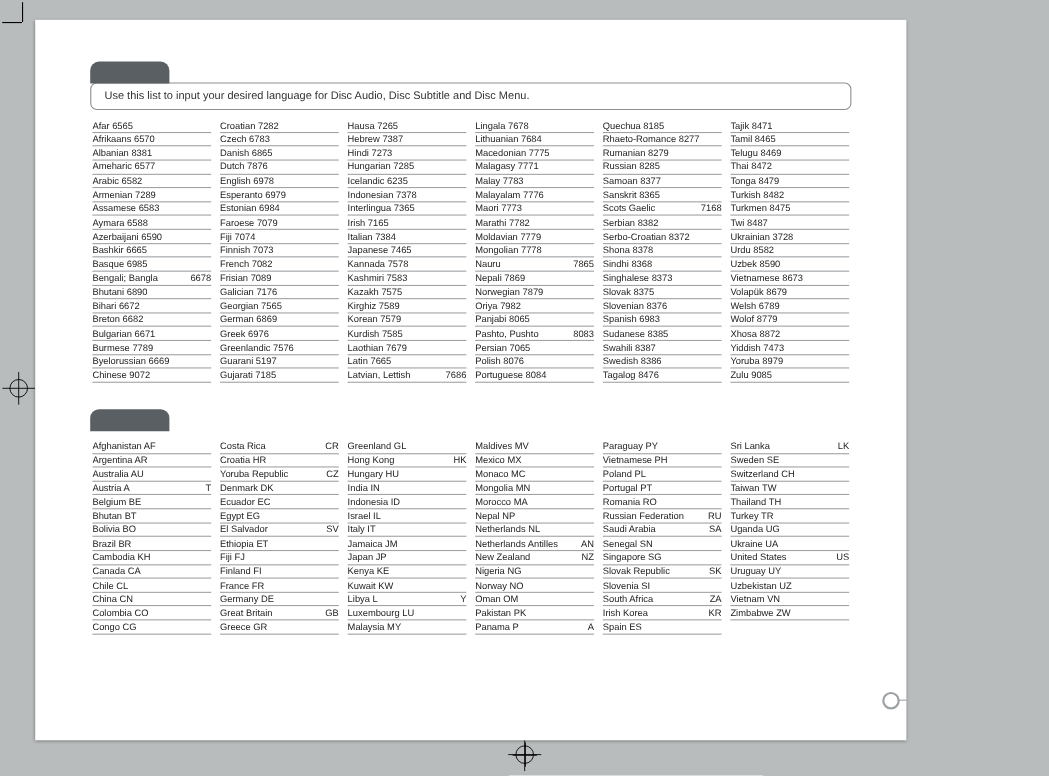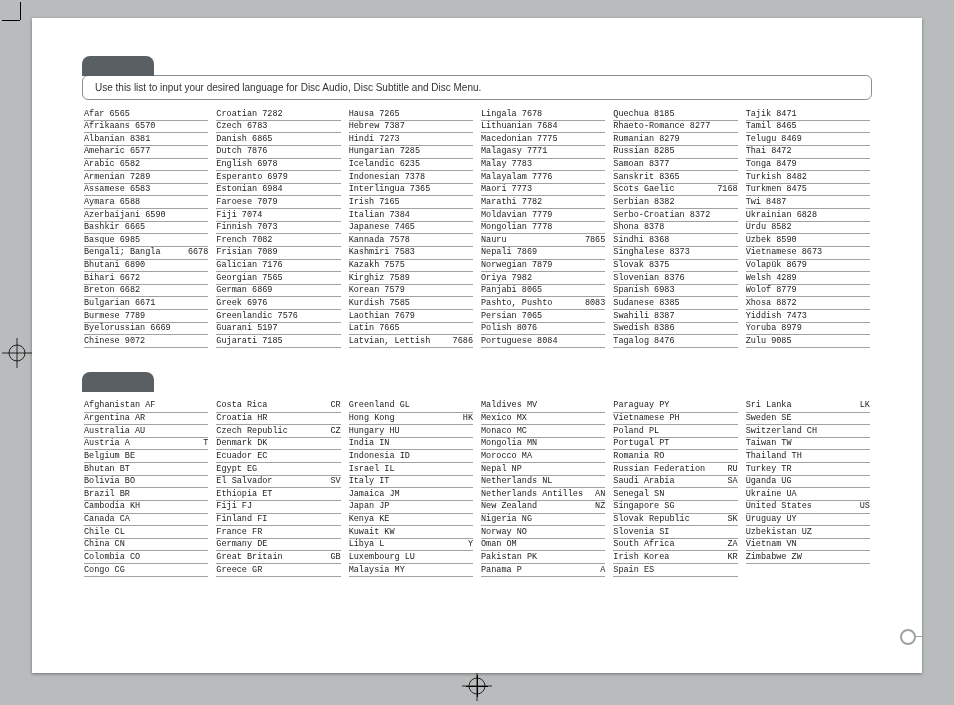--- a/index.html
+++ b/index.html
@@ -10,21 +10,21 @@
     font-family: Arial, sans-serif;
     font-size: 9px;
     color: #222;
     position: relative;
     overflow: hidden;
   }
   .page {
     position: absolute;
     left: 32px;
     top: 18px;
-    width: 890px;
+    width: 792px;
     height: 655px;
     background: #fff;
     box-shadow: 0 1px 3px rgba(0,0,0,.4);
     padding: 38px 50px 20px 50px;
   }
   .block {
     margin-bottom: 24px;
   }
   .tab-hdr {
     display: flex;
@@ -43,21 +43,20 @@
     margin-top: -1px;
     padding: 6px 12px;
     font-size: 10px;
     color: #333;
   }
   .cols {
     display: flex;
     gap: 8px;
     margin-top: 8px;
     padding: 0 2px;
-    font-family: Liberation Mono, monospace;
   }
   .col {
     flex: 1;
     display: flex;
     flex-direction: column;
   }
   .row {
     display: flex;
     justify-content: space-between;
     border-bottom: 1px solid #9fa3a5;
@@ -459,36 +458,36 @@
           <div class="row">
             <span class="l">Turkish 8482</span>
           </div>
           <div class="row">
             <span class="l">Turkmen 8475</span>
           </div>
           <div class="row">
             <span class="l">Twi 8487</span>
           </div>
           <div class="row">
-            <span class="l">Ukrainian 6828</span>
+            <span class="l">Ukrainian 3728</span>
           </div>
           <div class="row">
             <span class="l">Urdu 8582</span>
           </div>
           <div class="row">
             <span class="l">Uzbek 8590</span>
           </div>
           <div class="row">
             <span class="l">Vietnamese 8673</span>
           </div>
           <div class="row">
             <span class="l">Volapük 8679</span>
           </div>
           <div class="row">
-            <span class="l">Welsh 4289</span>
+            <span class="l">Welsh 6789</span>
           </div>
           <div class="row">
             <span class="l">Wolof 8779</span>
           </div>
           <div class="row">
             <span class="l">Xhosa 8872</span>
           </div>
           <div class="row">
             <span class="l">Yiddish 7473</span>
           </div>
@@ -554,21 +553,21 @@
         </div>
         <div class="col">
           <div class="row">
             <span class="l">Costa Rica</span>
             <span class="r">CR</span>
           </div>
           <div class="row">
             <span class="l">Croatia HR</span>
           </div>
           <div class="row">
-            <span class="l">Czech Republic</span>
+            <span class="l">Yoruba Republic</span>
             <span class="r">CZ</span>
           </div>
           <div class="row">
             <span class="l">Denmark DK</span>
           </div>
           <div class="row">
             <span class="l">Ecuador EC</span>
           </div>
           <div class="row">
             <span class="l">Egypt EG</span>

